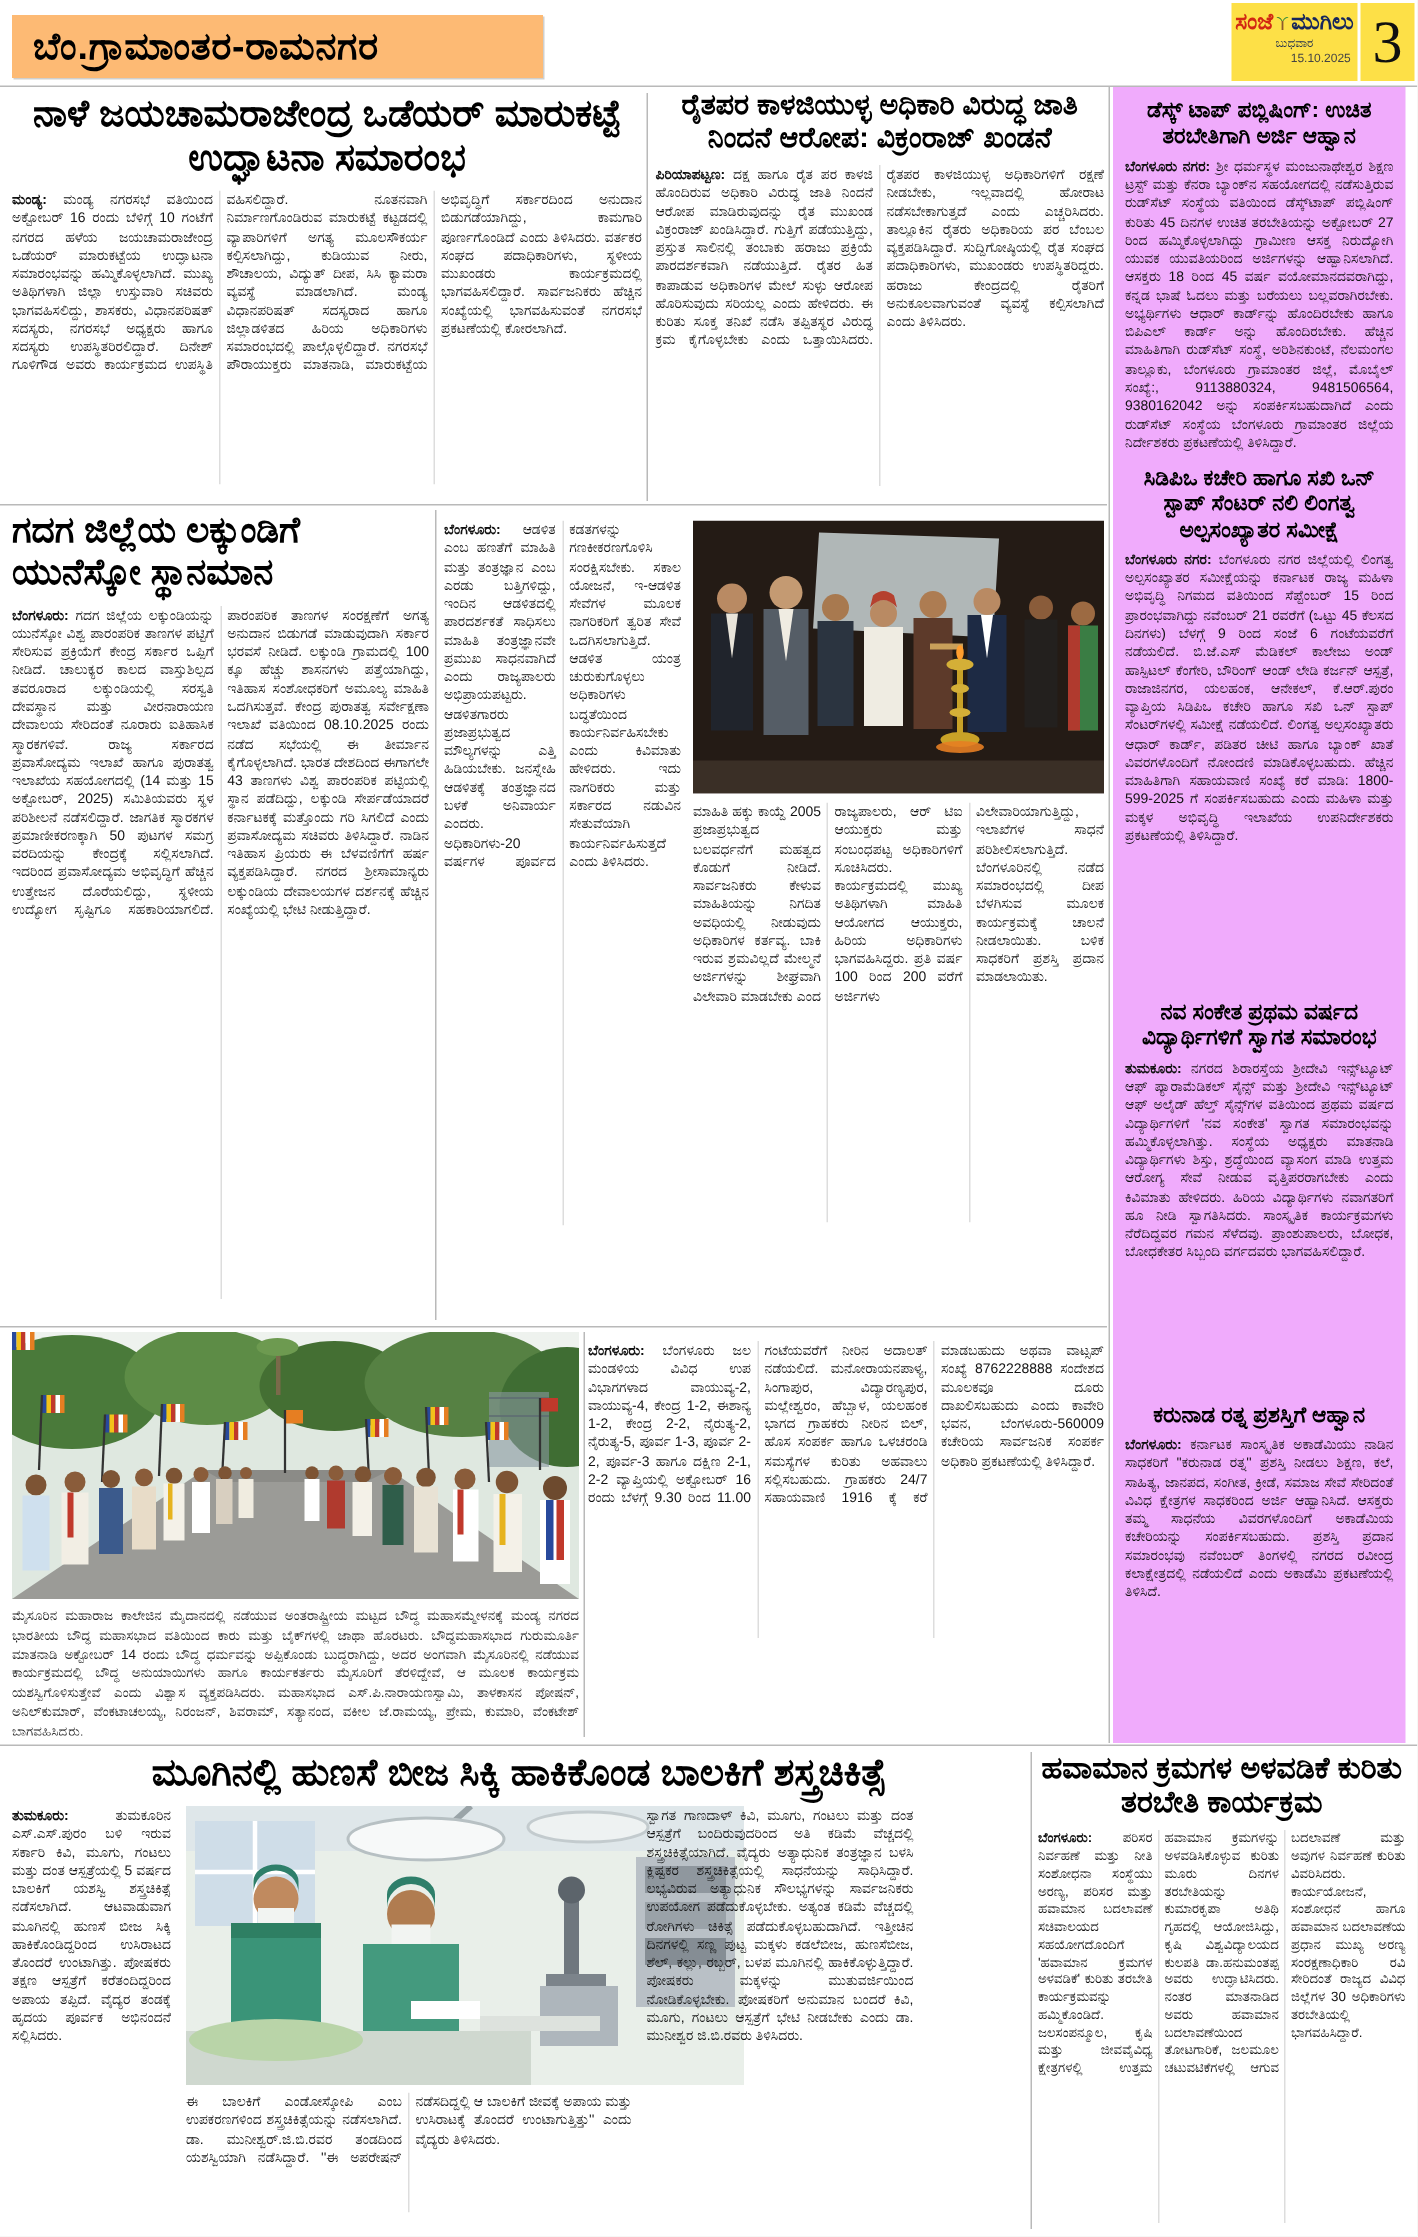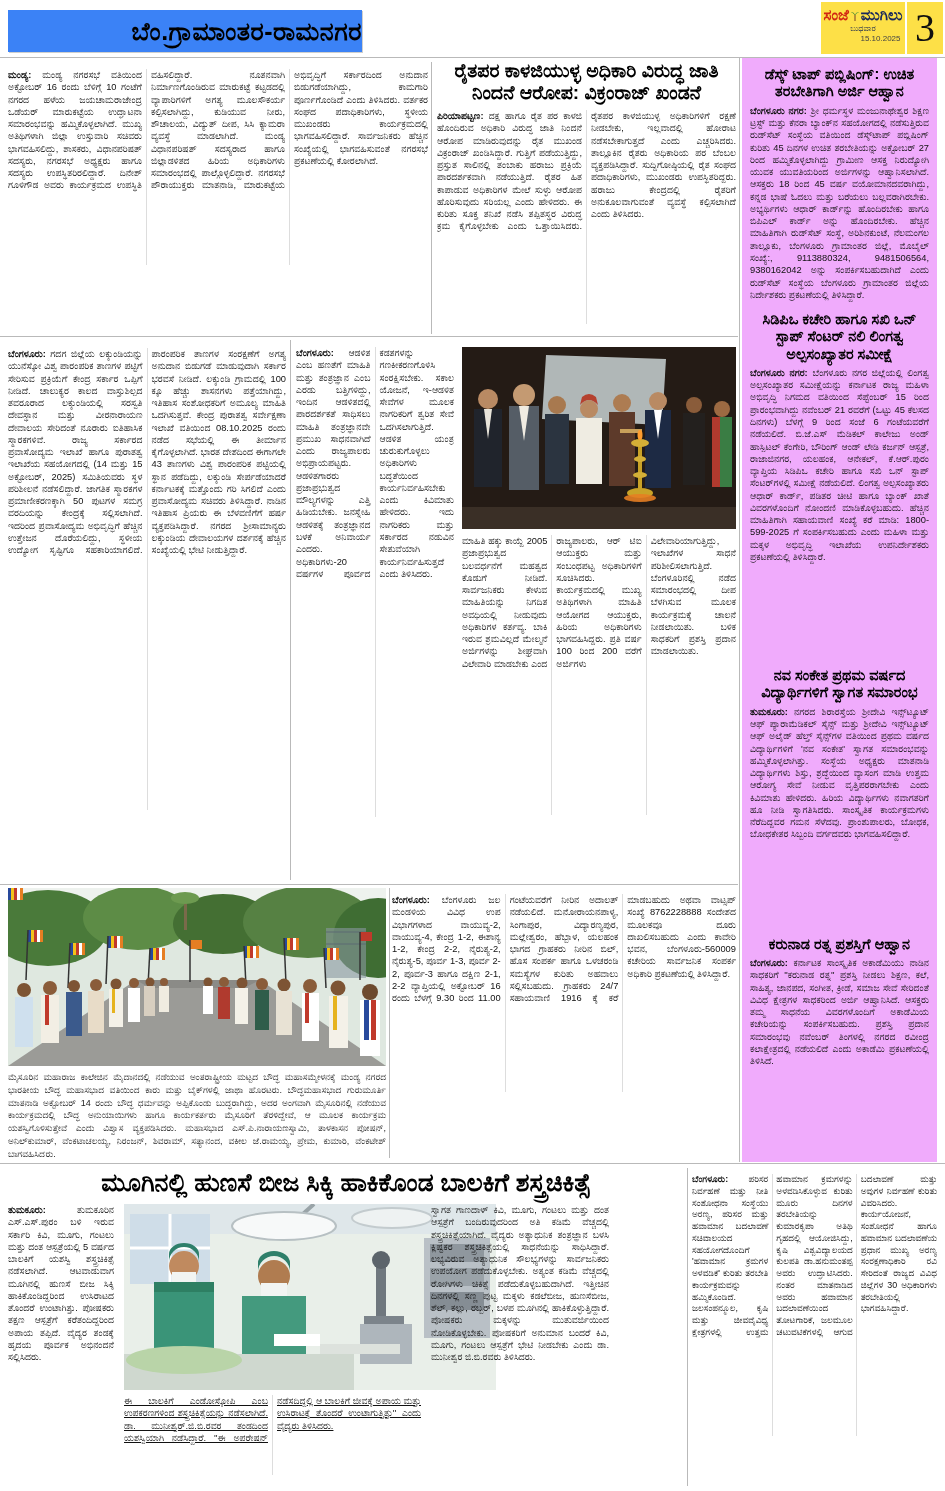--- a/index.html
+++ b/index.html
@@ -1,21 +1,21 @@
 <!DOCTYPE html>
 <html><head>
 <meta charset="utf-8">
 <style>
   html,body{margin:0;padding:0;background:#f2f2ee;}
   #page{position:relative;width:945px;height:1491px;background:#ffffff;margin:0 auto;
         font-family:"Liberation Sans","DejaVu Sans",sans-serif;color:#111;overflow:hidden;}
   
-  .edition-box{position:absolute;left:8px;top:10px;width:340px;height:42px;background:#3b82f6;
+  .edition-box{position:absolute;left:8px;top:10px;width:340px;height:42px;background:#fdba74;
         font-weight:bold;font-size:25px;line-height:42px;padding-left:14px;letter-spacing:.5px;color:#000;
-        box-shadow:1px 1px 0 #cfcfcd;text-align:right;}
+        box-shadow:1px 1px 0 #cfcfcd;}
   .masthead{position:absolute;left:821px;top:2px;width:122px;height:52px;background:#fde047;display:flex;}
   .mast-left{flex:1;text-align:center;padding-top:4px;}
   .mast-title{font-size:15px;font-weight:bold;line-height:17px;white-space:nowrap;}
   .mast-red{color:#d22713;}
   .mast-dark{color:#17265c;}
   .palm{display:inline-block;vertical-align:middle;margin:0 1px;}
   .mast-day{font-size:8px;color:#23304f;margin-top:1px;}
   .mast-date{font-size:8px;color:#444;margin-left:35px;}
   .mast-sep{width:2px;background:#ffffff;}
   .page-num{width:36px;text-align:center;font-family:"Liberation Serif","DejaVu Serif",serif;
@@ -57,21 +57,21 @@
   #gov-below{position:absolute;left:166px;top:188px;width:274px;height:280px;}
   #photo-block{position:absolute;left:8px;top:888px;width:378px;}
   #photo-block .caption{font-size:9px;line-height:1.42;text-align:justify;margin-top:5px;height:86px;overflow:hidden;color:#1c1c1c;}
   #art-water{position:absolute;left:392px;top:888px;width:344px;}
   #art-water .headline{font-size:22px;}
   #art-water .body-txt{margin-top:6px;height:198px;}
   #art-surgery{position:absolute;left:8px;top:1168px;width:676px;}
   #art-surgery .headline{font-size:25px;white-space:nowrap;}
   #surg-row{display:flex;gap:10px;margin-top:7px;}
   #surg-c1{width:106px;height:276px;}
-  #surg-mid{width:297px;text-decoration:underline;}
+  #surg-mid{width:297px;}
   #surg-below{margin-top:5px;height:80px;}
   #surg-c2{width:178px;height:276px;}
   #art-climate{position:absolute;left:692px;top:1168px;width:245px;}
   #art-climate .headline{font-size:20px;}
   #art-climate .body-txt{margin-top:6px;height:262px;column-count:3;column-gap:8px;column-rule:1px solid #ddd;font-size:8.9px;}
   svg{display:block;}
 </style>
 </head>
 <body>
 
@@ -98,20 +98,21 @@
   <div class="vline" style="left:431px;top:62px;height:272px"></div>
   <div class="vline" style="left:739px;top:58px;height:1104px"></div>
   <div class="hline" style="left:0;top:336px;width:738px"></div>
   <div class="vline" style="left:290px;top:340px;height:540px"></div>
   <div class="hline" style="left:0;top:884px;width:738px"></div>
   <div class="vline" style="left:389px;top:888px;height:270px"></div>
   <div class="hline" style="left:0;top:1163px;width:945px"></div>
   <div class="vline" style="left:687px;top:1168px;height:318px"></div>
 
   <div id="art-market">
+    <div class="headline">ನಾಳೆ ಜಯಚಾಮರಾಜೇಂದ್ರ ಒಡೆಯರ್ ಮಾರುಕಟ್ಟೆ ಉದ್ಘಾಟನಾ ಸಮಾರಂಭ</div>
     <div class="body-txt cols3">
       <p><b class="dl">ಮಂಡ್ಯ:</b> <span>ಮಂಡ್ಯ ನಗರಸಭೆ ವತಿಯಿಂದ ಅಕ್ಟೋಬರ್ 16 ರಂದು ಬೆಳಿಗ್ಗೆ 10 ಗಂಟೆಗೆ ನಗರದ ಹಳೆಯ ಜಯಚಾಮರಾಜೇಂದ್ರ ಒಡೆಯರ್ ಮಾರುಕಟ್ಟೆಯ ಉದ್ಘಾಟನಾ ಸಮಾರಂಭವನ್ನು ಹಮ್ಮಿಕೊಳ್ಳಲಾಗಿದೆ. ಮುಖ್ಯ ಅತಿಥಿಗಳಾಗಿ ಜಿಲ್ಲಾ ಉಸ್ತುವಾರಿ ಸಚಿವರು ಭಾಗವಹಿಸಲಿದ್ದು, ಶಾಸಕರು, ವಿಧಾನಪರಿಷತ್ ಸದಸ್ಯರು, ನಗರಸಭೆ ಅಧ್ಯಕ್ಷರು ಹಾಗೂ ಸದಸ್ಯರು ಉಪಸ್ಥಿತರಿರಲಿದ್ದಾರೆ. ದಿನೇಶ್ ಗೂಳಿಗೌಡ ಅವರು ಕಾರ್ಯಕ್ರಮದ ಉಪಸ್ಥಿತಿ ವಹಿಸಲಿದ್ದಾರೆ. ನೂತನವಾಗಿ ನಿರ್ಮಾಣಗೊಂಡಿರುವ ಮಾರುಕಟ್ಟೆ ಕಟ್ಟಡದಲ್ಲಿ ವ್ಯಾಪಾರಿಗಳಿಗೆ ಅಗತ್ಯ ಮೂಲಸೌಕರ್ಯ ಕಲ್ಪಿಸಲಾಗಿದ್ದು, ಕುಡಿಯುವ ನೀರು, ಶೌಚಾಲಯ, ವಿದ್ಯುತ್ ದೀಪ, ಸಿಸಿ ಕ್ಯಾಮರಾ ವ್ಯವಸ್ಥೆ ಮಾಡಲಾಗಿದೆ. ಮಂಡ್ಯ ವಿಧಾನಪರಿಷತ್ ಸದಸ್ಯರಾದ ಹಾಗೂ ಜಿಲ್ಲಾಡಳಿತದ ಹಿರಿಯ ಅಧಿಕಾರಿಗಳು ಸಮಾರಂಭದಲ್ಲಿ ಪಾಲ್ಗೊಳ್ಳಲಿದ್ದಾರೆ. ನಗರಸಭೆ ಪೌರಾಯುಕ್ತರು ಮಾತನಾಡಿ, ಮಾರುಕಟ್ಟೆಯ ಅಭಿವೃದ್ಧಿಗೆ ಸರ್ಕಾರದಿಂದ ಅನುದಾನ ಬಿಡುಗಡೆಯಾಗಿದ್ದು, ಕಾಮಗಾರಿ ಪೂರ್ಣಗೊಂಡಿದೆ ಎಂದು ತಿಳಿಸಿದರು. ವರ್ತಕರ ಸಂಘದ ಪದಾಧಿಕಾರಿಗಳು, ಸ್ಥಳೀಯ ಮುಖಂಡರು ಕಾರ್ಯಕ್ರಮದಲ್ಲಿ ಭಾಗವಹಿಸಲಿದ್ದಾರೆ. ಸಾರ್ವಜನಿಕರು ಹೆಚ್ಚಿನ ಸಂಖ್ಯೆಯಲ್ಲಿ ಭಾಗವಹಿಸುವಂತೆ ನಗರಸಭೆ ಪ್ರಕಟಣೆಯಲ್ಲಿ ಕೋರಲಾಗಿದೆ.</span></p>
     </div>
   </div>
 
   <div id="art-caste">
     <div class="headline">ರೈತಪರ ಕಾಳಜಿಯುಳ್ಳ ಅಧಿಕಾರಿ ವಿರುದ್ಧ ಜಾತಿ ನಿಂದನೆ ಆರೋಪ: ವಿಕ್ರಂರಾಜ್ ಖಂಡನೆ</div>
     <div class="body-txt cols2">
       <p><b class="dl">ಪಿರಿಯಾಪಟ್ಟಣ:</b> <span>ದಕ್ಷ ಹಾಗೂ ರೈತ ಪರ ಕಾಳಜಿ ಹೊಂದಿರುವ ಅಧಿಕಾರಿ ವಿರುದ್ಧ ಜಾತಿ ನಿಂದನೆ ಆರೋಪ ಮಾಡಿರುವುದನ್ನು ರೈತ ಮುಖಂಡ ವಿಕ್ರಂರಾಜ್ ಖಂಡಿಸಿದ್ದಾರೆ. ಗುತ್ತಿಗೆ ಪಡೆಯುತ್ತಿದ್ದು, ಪ್ರಸ್ತುತ ಸಾಲಿನಲ್ಲಿ ತಂಬಾಕು ಹರಾಜು ಪ್ರಕ್ರಿಯೆ ಪಾರದರ್ಶಕವಾಗಿ ನಡೆಯುತ್ತಿದೆ. ರೈತರ ಹಿತ ಕಾಪಾಡುವ ಅಧಿಕಾರಿಗಳ ಮೇಲೆ ಸುಳ್ಳು ಆರೋಪ ಹೊರಿಸುವುದು ಸರಿಯಲ್ಲ ಎಂದು ಹೇಳಿದರು. ಈ ಕುರಿತು ಸೂಕ್ತ ತನಿಖೆ ನಡೆಸಿ ತಪ್ಪಿತಸ್ಥರ ವಿರುದ್ಧ ಕ್ರಮ ಕೈಗೊಳ್ಳಬೇಕು ಎಂದು ಒತ್ತಾಯಿಸಿದರು. ರೈತಪರ ಕಾಳಜಿಯುಳ್ಳ ಅಧಿಕಾರಿಗಳಿಗೆ ರಕ್ಷಣೆ ನೀಡಬೇಕು, ಇಲ್ಲವಾದಲ್ಲಿ ಹೋರಾಟ ನಡೆಸಬೇಕಾಗುತ್ತದೆ ಎಂದು ಎಚ್ಚರಿಸಿದರು. ತಾಲ್ಲೂಕಿನ ರೈತರು ಅಧಿಕಾರಿಯ ಪರ ಬೆಂಬಲ ವ್ಯಕ್ತಪಡಿಸಿದ್ದಾರೆ. ಸುದ್ದಿಗೋಷ್ಠಿಯಲ್ಲಿ ರೈತ ಸಂಘದ ಪದಾಧಿಕಾರಿಗಳು, ಮುಖಂಡರು ಉಪಸ್ಥಿತರಿದ್ದರು. ಹರಾಜು ಕೇಂದ್ರದಲ್ಲಿ ರೈತರಿಗೆ ಅನುಕೂಲವಾಗುವಂತೆ ವ್ಯವಸ್ಥೆ ಕಲ್ಪಿಸಲಾಗಿದೆ ಎಂದು ತಿಳಿಸಿದರು.</span></p>
     </div>
@@ -138,20 +139,21 @@
     </div>
     <div class="rail-art" id="rail-award">
       <div class="headline">ಕರುನಾಡ ರತ್ನ ಪ್ರಶಸ್ತಿಗೆ ಆಹ್ವಾನ</div>
       <div class="body-txt">
         <p><b class="dl">ಬೆಂಗಳೂರು:</b> <span>ಕರ್ನಾಟಕ ಸಾಂಸ್ಕೃತಿಕ ಅಕಾಡೆಮಿಯು ನಾಡಿನ ಸಾಧಕರಿಗೆ ''ಕರುನಾಡ ರತ್ನ'' ಪ್ರಶಸ್ತಿ ನೀಡಲು ಶಿಕ್ಷಣ, ಕಲೆ, ಸಾಹಿತ್ಯ, ಜಾನಪದ, ಸಂಗೀತ, ಕ್ರೀಡೆ, ಸಮಾಜ ಸೇವೆ ಸೇರಿದಂತೆ ವಿವಿಧ ಕ್ಷೇತ್ರಗಳ ಸಾಧಕರಿಂದ ಅರ್ಜಿ ಆಹ್ವಾನಿಸಿದೆ. ಆಸಕ್ತರು ತಮ್ಮ ಸಾಧನೆಯ ವಿವರಗಳೊಂದಿಗೆ ಅಕಾಡೆಮಿಯ ಕಚೇರಿಯನ್ನು ಸಂಪರ್ಕಿಸಬಹುದು. ಪ್ರಶಸ್ತಿ ಪ್ರದಾನ ಸಮಾರಂಭವು ನವೆಂಬರ್ ತಿಂಗಳಲ್ಲಿ ನಗರದ ರವೀಂದ್ರ ಕಲಾಕ್ಷೇತ್ರದಲ್ಲಿ ನಡೆಯಲಿದೆ ಎಂದು ಅಕಾಡೆಮಿ ಪ್ರಕಟಣೆಯಲ್ಲಿ ತಿಳಿಸಿದೆ.</span></p>
       </div>
     </div>
   </div>
 
   <div id="art-unesco">
+    <div class="headline">ಗದಗ ಜಿಲ್ಲೆಯ ಲಕ್ಕುಂಡಿಗೆ ಯುನೆಸ್ಕೋ ಸ್ಥಾನಮಾನ</div>
     <div class="body-txt cols2">
       <p><b class="dl">ಬೆಂಗಳೂರು:</b> <span>ಗದಗ ಜಿಲ್ಲೆಯ ಲಕ್ಕುಂಡಿಯನ್ನು ಯುನೆಸ್ಕೋ ವಿಶ್ವ ಪಾರಂಪರಿಕ ತಾಣಗಳ ಪಟ್ಟಿಗೆ ಸೇರಿಸುವ ಪ್ರಕ್ರಿಯೆಗೆ ಕೇಂದ್ರ ಸರ್ಕಾರ ಒಪ್ಪಿಗೆ ನೀಡಿದೆ. ಚಾಲುಕ್ಯರ ಕಾಲದ ವಾಸ್ತುಶಿಲ್ಪದ ತವರೂರಾದ ಲಕ್ಕುಂಡಿಯಲ್ಲಿ ಸರಸ್ವತಿ ದೇವಸ್ಥಾನ ಮತ್ತು ವೀರನಾರಾಯಣ ದೇವಾಲಯ ಸೇರಿದಂತೆ ನೂರಾರು ಐತಿಹಾಸಿಕ ಸ್ಮಾರಕಗಳಿವೆ. ರಾಜ್ಯ ಸರ್ಕಾರದ ಪ್ರವಾಸೋದ್ಯಮ ಇಲಾಖೆ ಹಾಗೂ ಪುರಾತತ್ವ ಇಲಾಖೆಯ ಸಹಯೋಗದಲ್ಲಿ (14 ಮತ್ತು 15 ಅಕ್ಟೋಬರ್, 2025) ಸಮಿತಿಯವರು ಸ್ಥಳ ಪರಿಶೀಲನೆ ನಡೆಸಲಿದ್ದಾರೆ. ಜಾಗತಿಕ ಸ್ಮಾರಕಗಳ ಪ್ರಮಾಣೀಕರಣಕ್ಕಾಗಿ 50 ಪುಟಗಳ ಸಮಗ್ರ ವರದಿಯನ್ನು ಕೇಂದ್ರಕ್ಕೆ ಸಲ್ಲಿಸಲಾಗಿದೆ. ಇದರಿಂದ ಪ್ರವಾಸೋದ್ಯಮ ಅಭಿವೃದ್ಧಿಗೆ ಹೆಚ್ಚಿನ ಉತ್ತೇಜನ ದೊರೆಯಲಿದ್ದು, ಸ್ಥಳೀಯ ಉದ್ಯೋಗ ಸೃಷ್ಟಿಗೂ ಸಹಕಾರಿಯಾಗಲಿದೆ. ಪಾರಂಪರಿಕ ತಾಣಗಳ ಸಂರಕ್ಷಣೆಗೆ ಅಗತ್ಯ ಅನುದಾನ ಬಿಡುಗಡೆ ಮಾಡುವುದಾಗಿ ಸರ್ಕಾರ ಭರವಸೆ ನೀಡಿದೆ. ಲಕ್ಕುಂಡಿ ಗ್ರಾಮದಲ್ಲಿ 100 ಕ್ಕೂ ಹೆಚ್ಚು ಶಾಸನಗಳು ಪತ್ತೆಯಾಗಿದ್ದು, ಇತಿಹಾಸ ಸಂಶೋಧಕರಿಗೆ ಅಮೂಲ್ಯ ಮಾಹಿತಿ ಒದಗಿಸುತ್ತವೆ. ಕೇಂದ್ರ ಪುರಾತತ್ವ ಸರ್ವೇಕ್ಷಣಾ ಇಲಾಖೆ ವತಿಯಿಂದ 08.10.2025 ರಂದು ನಡೆದ ಸಭೆಯಲ್ಲಿ ಈ ತೀರ್ಮಾನ ಕೈಗೊಳ್ಳಲಾಗಿದೆ. ಭಾರತ ದೇಶದಿಂದ ಈಗಾಗಲೇ 43 ತಾಣಗಳು ವಿಶ್ವ ಪಾರಂಪರಿಕ ಪಟ್ಟಿಯಲ್ಲಿ ಸ್ಥಾನ ಪಡೆದಿದ್ದು, ಲಕ್ಕುಂಡಿ ಸೇರ್ಪಡೆಯಾದರೆ ಕರ್ನಾಟಕಕ್ಕೆ ಮತ್ತೊಂದು ಗರಿ ಸಿಗಲಿದೆ ಎಂದು ಪ್ರವಾಸೋದ್ಯಮ ಸಚಿವರು ತಿಳಿಸಿದ್ದಾರೆ. ನಾಡಿನ ಇತಿಹಾಸ ಪ್ರಿಯರು ಈ ಬೆಳವಣಿಗೆಗೆ ಹರ್ಷ ವ್ಯಕ್ತಪಡಿಸಿದ್ದಾರೆ. ನಗರದ ಶ್ರೀಸಾಮಾನ್ಯರು ಲಕ್ಕುಂಡಿಯ ದೇವಾಲಯಗಳ ದರ್ಶನಕ್ಕೆ ಹೆಚ್ಚಿನ ಸಂಖ್ಯೆಯಲ್ಲಿ ಭೇಟಿ ನೀಡುತ್ತಿದ್ದಾರೆ.</span></p>
     </div>
   </div>
 
   <div id="art-gov">
     <div id="gov-wrap">
       <div id="gov-left" class="body-txt cols2">
         <p><b class="dl">ಬೆಂಗಳೂರು:</b> <span>ಆಡಳಿತ ಎಂಬ ಹಣತೆಗೆ ಮಾಹಿತಿ ಮತ್ತು ತಂತ್ರಜ್ಞಾನ ಎಂಬ ಎರಡು ಬತ್ತಿಗಳಿದ್ದು, ಇಂದಿನ ಆಡಳಿತದಲ್ಲಿ ಪಾರದರ್ಶಕತೆ ಸಾಧಿಸಲು ಮಾಹಿತಿ ತಂತ್ರಜ್ಞಾನವೇ ಪ್ರಮುಖ ಸಾಧನವಾಗಿದೆ ಎಂದು ರಾಜ್ಯಪಾಲರು ಅಭಿಪ್ರಾಯಪಟ್ಟರು. ಆಡಳಿತಗಾರರು ಪ್ರಜಾಪ್ರಭುತ್ವದ ಮೌಲ್ಯಗಳನ್ನು ಎತ್ತಿ ಹಿಡಿಯಬೇಕು. ಜನಸ್ನೇಹಿ ಆಡಳಿತಕ್ಕೆ ತಂತ್ರಜ್ಞಾನದ ಬಳಕೆ ಅನಿವಾರ್ಯ ಎಂದರು. ಅಧಿಕಾರಿಗಳು-20 ವರ್ಷಗಳ ಪೂರ್ವದ ಕಡತಗಳನ್ನು ಗಣಕೀಕರಣಗೊಳಿಸಿ ಸಂರಕ್ಷಿಸಬೇಕು. ಸಕಾಲ ಯೋಜನೆ, ಇ-ಆಡಳಿತ ಸೇವೆಗಳ ಮೂಲಕ ನಾಗರಿಕರಿಗೆ ತ್ವರಿತ ಸೇವೆ ಒದಗಿಸಲಾಗುತ್ತಿದೆ. ಆಡಳಿತ ಯಂತ್ರ ಚುರುಕುಗೊಳ್ಳಲು ಅಧಿಕಾರಿಗಳು ಬದ್ಧತೆಯಿಂದ ಕಾರ್ಯನಿರ್ವಹಿಸಬೇಕು ಎಂದು ಕಿವಿಮಾತು ಹೇಳಿದರು. ಇದು ನಾಗರಿಕರು ಮತ್ತು ಸರ್ಕಾರದ ನಡುವಿನ ಸೇತುವೆಯಾಗಿ ಕಾರ್ಯನಿರ್ವಹಿಸುತ್ತದೆ ಎಂದು ತಿಳಿಸಿದರು.</span></p>
       </div>
@@ -355,18 +357,19 @@
           <p><span>ಈ ಬಾಲಕಿಗೆ ಎಂಡೋಸ್ಕೋಪಿ ಎಂಬ ಉಪಕರಣಗಳಿಂದ ಶಸ್ತ್ರಚಿಕಿತ್ಸೆಯನ್ನು ನಡೆಸಲಾಗಿದೆ. ಡಾ. ಮುನೀಶ್ವರ್.ಜಿ.ಬಿ.ರವರ ತಂಡದಿಂದ ಯಶಸ್ವಿಯಾಗಿ ನಡೆಸಿದ್ದಾರೆ. ''ಈ ಅಪರೇಷನ್ ನಡೆಸದಿದ್ದಲ್ಲಿ ಆ ಬಾಲಕಿಗೆ ಜೀವಕ್ಕೆ ಅಪಾಯ ಮತ್ತು ಉಸಿರಾಟಕ್ಕೆ ತೊಂದರೆ ಉಂಟಾಗುತ್ತಿತ್ತು'' ಎಂದು ವೈದ್ಯರು ತಿಳಿಸಿದರು.</span></p>
         </div>
       </div>
       <div id="surg-c2" class="body-txt">
         <p><span>ಸ್ವಾಗತ ಗಾಣದಾಳ್ ಕಿವಿ, ಮೂಗು, ಗಂಟಲು ಮತ್ತು ದಂತ ಆಸ್ಪತ್ರೆಗೆ ಬಂದಿರುವುದರಿಂದ ಅತಿ ಕಡಿಮೆ ವೆಚ್ಚದಲ್ಲಿ ಶಸ್ತ್ರಚಿಕಿತ್ಸೆಯಾಗಿದೆ. ವೈದ್ಯರು ಅತ್ಯಾಧುನಿಕ ತಂತ್ರಜ್ಞಾನ ಬಳಸಿ ಕ್ಲಿಷ್ಟಕರ ಶಸ್ತ್ರಚಿಕಿತ್ಸೆಯಲ್ಲಿ ಸಾಧನೆಯನ್ನು ಸಾಧಿಸಿದ್ದಾರೆ. ಲಭ್ಯವಿರುವ ಅತ್ಯಾಧುನಿಕ ಸೌಲಭ್ಯಗಳನ್ನು ಸಾರ್ವಜನಿಕರು ಉಪಯೋಗ ಪಡೆದುಕೊಳ್ಳಬೇಕು. ಅತ್ಯಂತ ಕಡಿಮೆ ವೆಚ್ಚದಲ್ಲಿ ರೋಗಿಗಳು ಚಿಕಿತ್ಸೆ ಪಡೆದುಕೊಳ್ಳಬಹುದಾಗಿದೆ. ಇತ್ತೀಚಿನ ದಿನಗಳಲ್ಲಿ ಸಣ್ಣ ಪುಟ್ಟ ಮಕ್ಕಳು ಕಡಲೆಬೀಜ, ಹುಣಸೆಬೀಜ, ಶೆಲ್, ಕಲ್ಲು, ರಬ್ಬರ್, ಬಳಪ ಮೂಗಿನಲ್ಲಿ ಹಾಕಿಕೊಳ್ಳುತ್ತಿದ್ದಾರೆ. ಪೋಷಕರು ಮಕ್ಕಳನ್ನು ಮುತುವರ್ಜಿಯಿಂದ ನೋಡಿಕೊಳ್ಳಬೇಕು. ಪೋಷಕರಿಗೆ ಅನುಮಾನ ಬಂದರೆ ಕಿವಿ, ಮೂಗು, ಗಂಟಲು ಆಸ್ಪತ್ರೆಗೆ ಭೇಟಿ ನೀಡಬೇಕು ಎಂದು ಡಾ. ಮುನೀಶ್ವರ ಜಿ.ಬಿ.ರವರು ತಿಳಿಸಿದರು.</span></p>
       </div>
     </div>
   </div>
 
   <div id="art-climate">
+    <div class="headline">ಹವಾಮಾನ ಕ್ರಮಗಳ ಅಳವಡಿಕೆ ಕುರಿತು ತರಬೇತಿ ಕಾರ್ಯಕ್ರಮ</div>
     <div class="body-txt">
       <p><b class="dl">ಬೆಂಗಳೂರು:</b> <span>ಪರಿಸರ ನಿರ್ವಹಣೆ ಮತ್ತು ನೀತಿ ಸಂಶೋಧನಾ ಸಂಸ್ಥೆಯು ಅರಣ್ಯ, ಪರಿಸರ ಮತ್ತು ಹವಾಮಾನ ಬದಲಾವಣೆ ಸಚಿವಾಲಯದ ಸಹಯೋಗದೊಂದಿಗೆ 'ಹವಾಮಾನ ಕ್ರಮಗಳ ಅಳವಡಿಕೆ' ಕುರಿತು ತರಬೇತಿ ಕಾರ್ಯಕ್ರಮವನ್ನು ಹಮ್ಮಿಕೊಂಡಿದೆ. ಜಲಸಂಪನ್ಮೂಲ, ಕೃಷಿ ಮತ್ತು ಜೀವವೈವಿಧ್ಯ ಕ್ಷೇತ್ರಗಳಲ್ಲಿ ಉತ್ತಮ ಹವಾಮಾನ ಕ್ರಮಗಳನ್ನು ಅಳವಡಿಸಿಕೊಳ್ಳುವ ಕುರಿತು ಮೂರು ದಿನಗಳ ತರಬೇತಿಯನ್ನು ಕುಮಾರಕೃಪಾ ಅತಿಥಿ ಗೃಹದಲ್ಲಿ ಆಯೋಜಿಸಿದ್ದು, ಕೃಷಿ ವಿಶ್ವವಿದ್ಯಾಲಯದ ಕುಲಪತಿ ಡಾ.ಹನುಮಂತಪ್ಪ ಅವರು ಉದ್ಘಾಟಿಸಿದರು. ನಂತರ ಮಾತನಾಡಿದ ಅವರು ಹವಾಮಾನ ಬದಲಾವಣೆಯಿಂದ ತೋಟಗಾರಿಕೆ, ಜಲಮೂಲ ಚಟುವಟಿಕೆಗಳಲ್ಲಿ ಆಗುವ ಬದಲಾವಣೆ ಮತ್ತು ಅವುಗಳ ನಿರ್ವಹಣೆ ಕುರಿತು ವಿವರಿಸಿದರು. ಕಾರ್ಯಯೋಜನೆ, ಸಂಶೋಧನೆ ಹಾಗೂ ಹವಾಮಾನ ಬದಲಾವಣೆಯ ಪ್ರಧಾನ ಮುಖ್ಯ ಅರಣ್ಯ ಸಂರಕ್ಷಣಾಧಿಕಾರಿ ರವಿ ಸೇರಿದಂತೆ ರಾಜ್ಯದ ವಿವಿಧ ಜಿಲ್ಲೆಗಳ 30 ಅಧಿಕಾರಿಗಳು ತರಬೇತಿಯಲ್ಲಿ ಭಾಗವಹಿಸಿದ್ದಾರೆ.</span></p>
     </div>
   </div>
 
 </div>
 
 </body></html>

